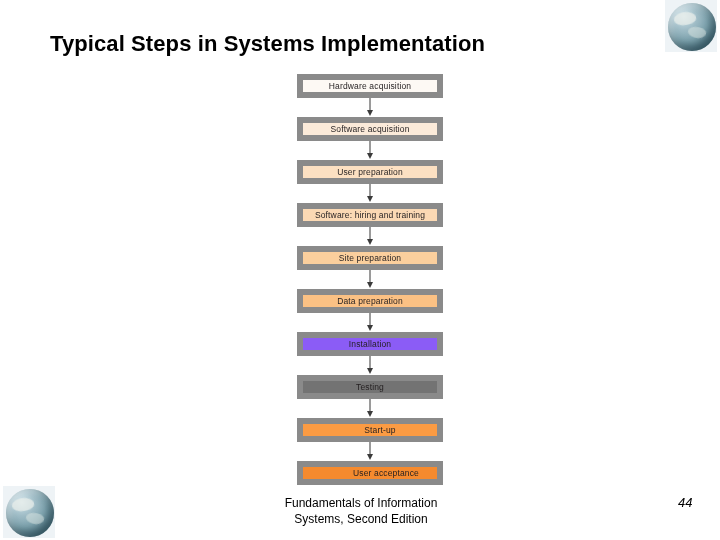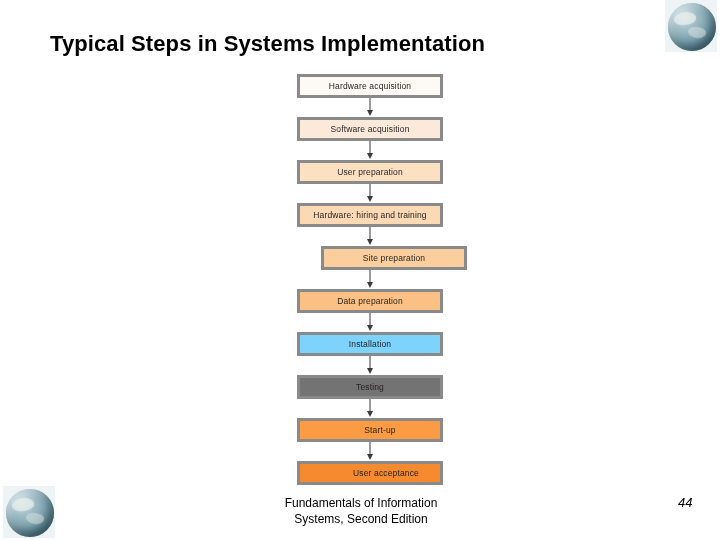--- a/index.html
+++ b/index.html
@@ -77,21 +77,21 @@
   .flowchart {
     position: absolute;
     left: 297px;
     top: 74px;
     width: 148px;
   }
   .flow-step {
     position: relative;
     width: 146px;
     height: 24px;
-    border: 3px solid #000000;
+    border: 6px solid #000000;
     box-sizing: border-box;
     display: flex;
     align-items: center;
     justify-content: center;
   }
   .flow-step-label {
     font-size: 8.5px;
     color: #231f20;
     line-height: 10px;
     white-space: nowrap;
@@ -168,41 +168,41 @@
       <div class="head"></div>
     </div>
     <div class="flow-step" style="background: rgb(252, 224, 194); border-color: rgb(138, 138, 138);">
       <span class="flow-step-label">User preparation</span>
     </div>
     <div class="flow-connector">
       <div class="stem" style="background: rgb(154, 154, 154);"></div>
       <div class="head"></div>
     </div>
     <div class="flow-step" style="background: rgb(251, 217, 180); border-color: rgb(138, 138, 138);">
-      <span class="flow-step-label">Hardware: hiring and training</span>
-    </div>
-    <div class="flow-connector">
-      <div class="stem" style="background: rgb(154, 154, 154);"></div>
-      <div class="head"></div>
-    </div>
-    <div class="flow-step" style="background: rgb(251, 207, 157); border-color: rgb(138, 138, 138); margin-left: 24px;">
+      <span class="flow-step-label">Software: hiring and training</span>
+    </div>
+    <div class="flow-connector">
+      <div class="stem" style="background: rgb(154, 154, 154);"></div>
+      <div class="head"></div>
+    </div>
+    <div class="flow-step" style="background: rgb(251, 207, 157); border-color: rgb(138, 138, 138);">
       <span class="flow-step-label">Site preparation</span>
     </div>
     <div class="flow-connector">
       <div class="stem" style="background: rgb(154, 154, 154);"></div>
       <div class="head"></div>
     </div>
     <div class="flow-step" style="background: rgb(251, 193, 132); border-color: rgb(138, 138, 138);">
       <span class="flow-step-label">Data preparation</span>
     </div>
     <div class="flow-connector">
       <div class="stem" style="background: rgb(154, 154, 154);"></div>
       <div class="head"></div>
     </div>
-    <div class="flow-step" style="background: #7dd3fc; border-color: rgb(138, 138, 138);">
+    <div class="flow-step" style="background: #8b5cf6; border-color: rgb(138, 138, 138);">
       <span class="flow-step-label">Installation</span>
     </div>
     <div class="flow-connector">
       <div class="stem" style="background: rgb(154, 154, 154);"></div>
       <div class="head"></div>
     </div>
     <div class="flow-step" style="background: #737373; border-color: rgb(138, 138, 138);">
       <span class="flow-step-label">Testing</span>
     </div>
     <div class="flow-connector">

